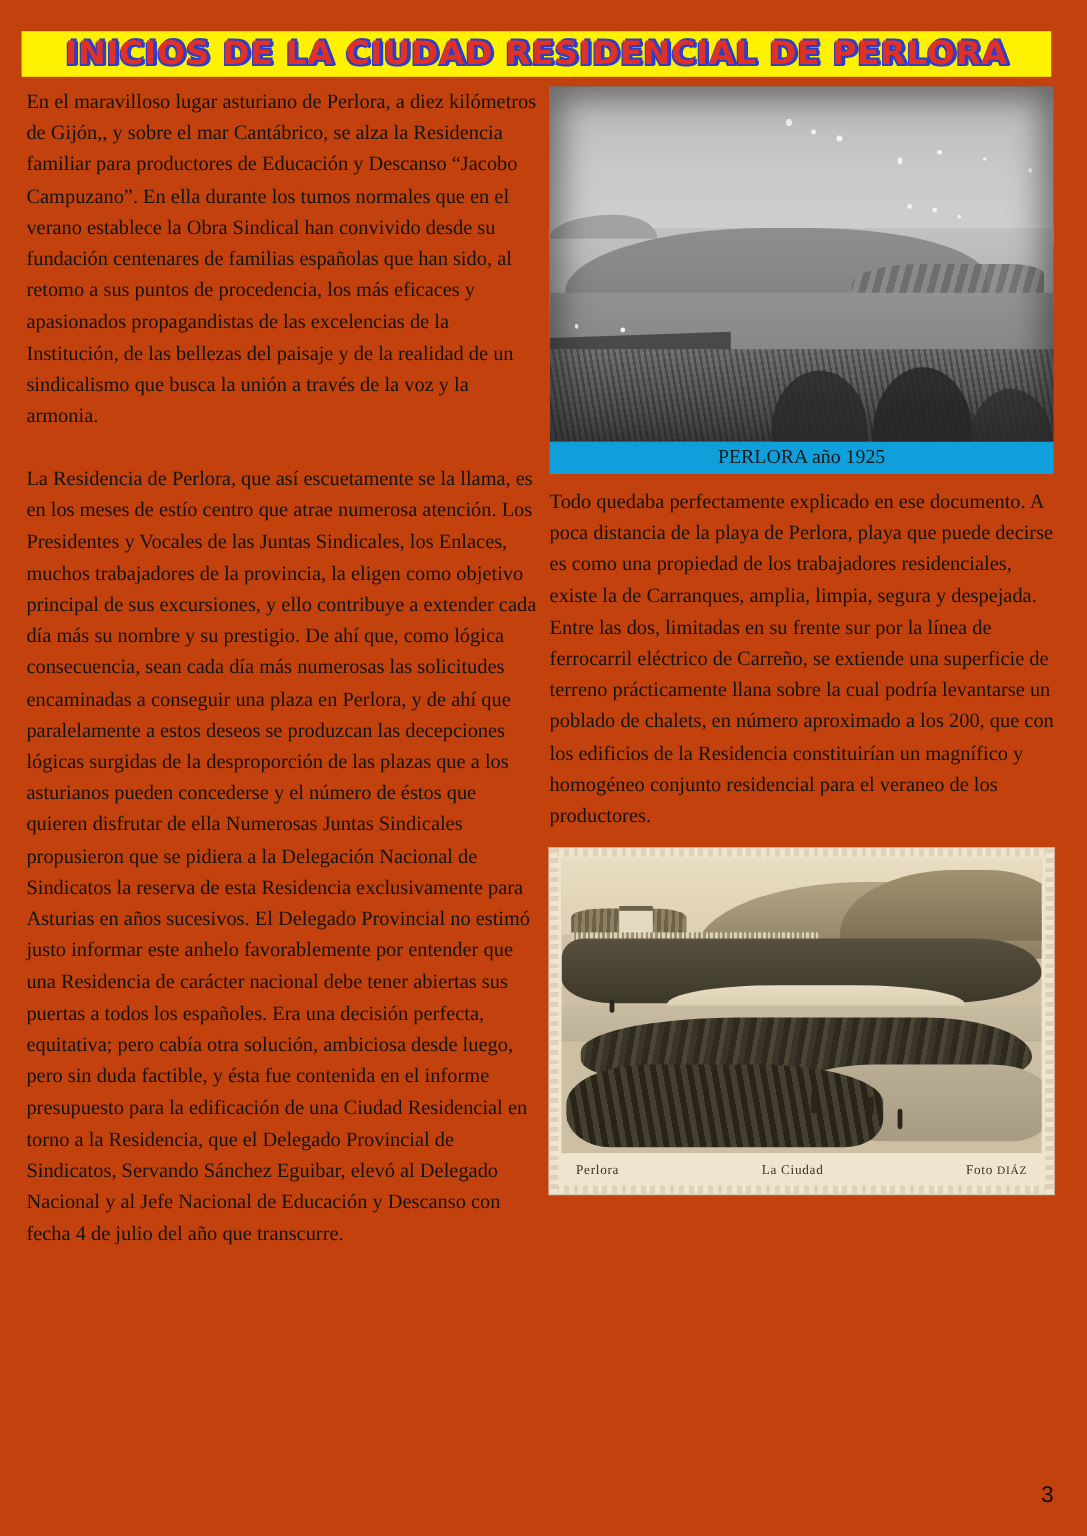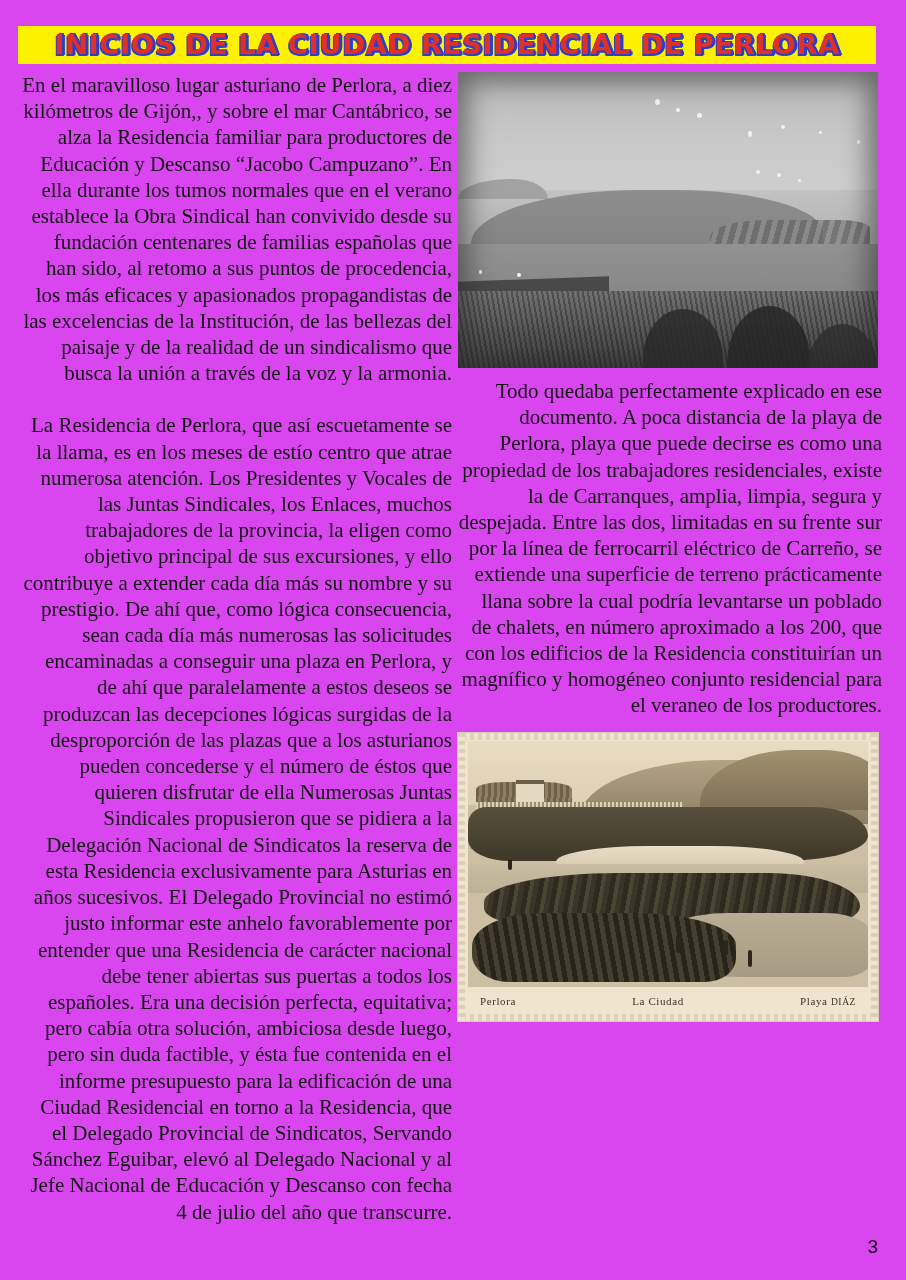--- a/index.html
+++ b/index.html
@@ -12,21 +12,21 @@
     height: 1280px;
     position: relative;
     font-family: "Liberation Serif", "DejaVu Serif", serif;
     color: #1a1a1a;
     overflow: hidden;
   }
 
   .page {
     position: absolute;
     inset: 0;
-    background: #d946ef;
+    background: #c2410c;
   }
 
   
   .title-banner {
     position: absolute;
     left: 18px;
     top: 26px;
     width: 858px;
     height: 38px;
     background: #FFF200;
@@ -63,23 +63,23 @@
   }
   .col-right {
     position: absolute;
     left: 458px;
     top: 72px;
     width: 424px;
   }
 
   p.body-text {
     margin: 0;
-    font-size: 21px;
+    font-size: 17px;
     line-height: 26.2px;
-    text-align: right;
+    text-align: left;
     color: #141414;
   }
   p.body-text + p.body-text {
     margin-top: 26px;
   }
 
   
   .photo-bw {
     position: relative;
     width: 420px;
@@ -349,20 +349,21 @@
         <i style="left:95%;top:23%;width:3px;height:4px;"></i>
         <i style="left:71%;top:33%;width:4px;height:4px;"></i>
         <i style="left:76%;top:34%;width:4px;height:4px;"></i>
         <i style="left:81%;top:36%;width:3px;height:3px;"></i>
         <i style="left:5%;top:67%;width:3px;height:4px;"></i>
         <i style="left:14%;top:68%;width:4px;height:4px;"></i>
       </div>
       <div class="bw-vignette"></div>
     </div>
 
+    <div class="caption-bar center">PERLORA año 1925</div>
 
     <div class="spacer-10"></div>
     <p class="body-text">Todo quedaba perfectamente explicado en ese documento. A poca distancia de la playa de Perlora, playa que puede decirse es como una propiedad de los trabajadores residenciales, existe la de Carranques, amplia, limpia, segura y despejada. Entre las dos, limitadas en su frente sur por la línea de ferrocarril eléctrico de Carreño, se extiende una superficie de terreno prácticamente llana sobre la cual podría levantarse un poblado de chalets, en número aproximado a los 200, que con los edificios de la Residencia constituirían un magnífico y homogéneo conjunto residencial para el veraneo de los productores.</p>
 
     <div class="spacer-14"></div>
 
     <div class="photo-postcard">
       <div class="pc-inner">
         <div class="pc-sky"></div>
         <div class="pc-hills"></div>
@@ -382,21 +383,21 @@
         <i class="pc-fig" style="left:10%;top:48%;height:11px;"></i>
       </div>
       <div class="pc-edge-top"></div>
       <div class="pc-edge-bottom"></div>
       <div class="pc-edge-left"></div>
       <div class="pc-edge-right"></div>
       <div class="pc-strip-text">
         <span>Perlora</span>
         <span>La Ciudad</span>
         <span>
-          <span>Playa</span>
+          <span>Foto</span>
           <span class="small-caps">DIÁZ</span>
         </span>
       </div>
     </div>
 
 
     <div class="spacer-20"></div>
   </div>
 
   <div class="page-number">3</div>

